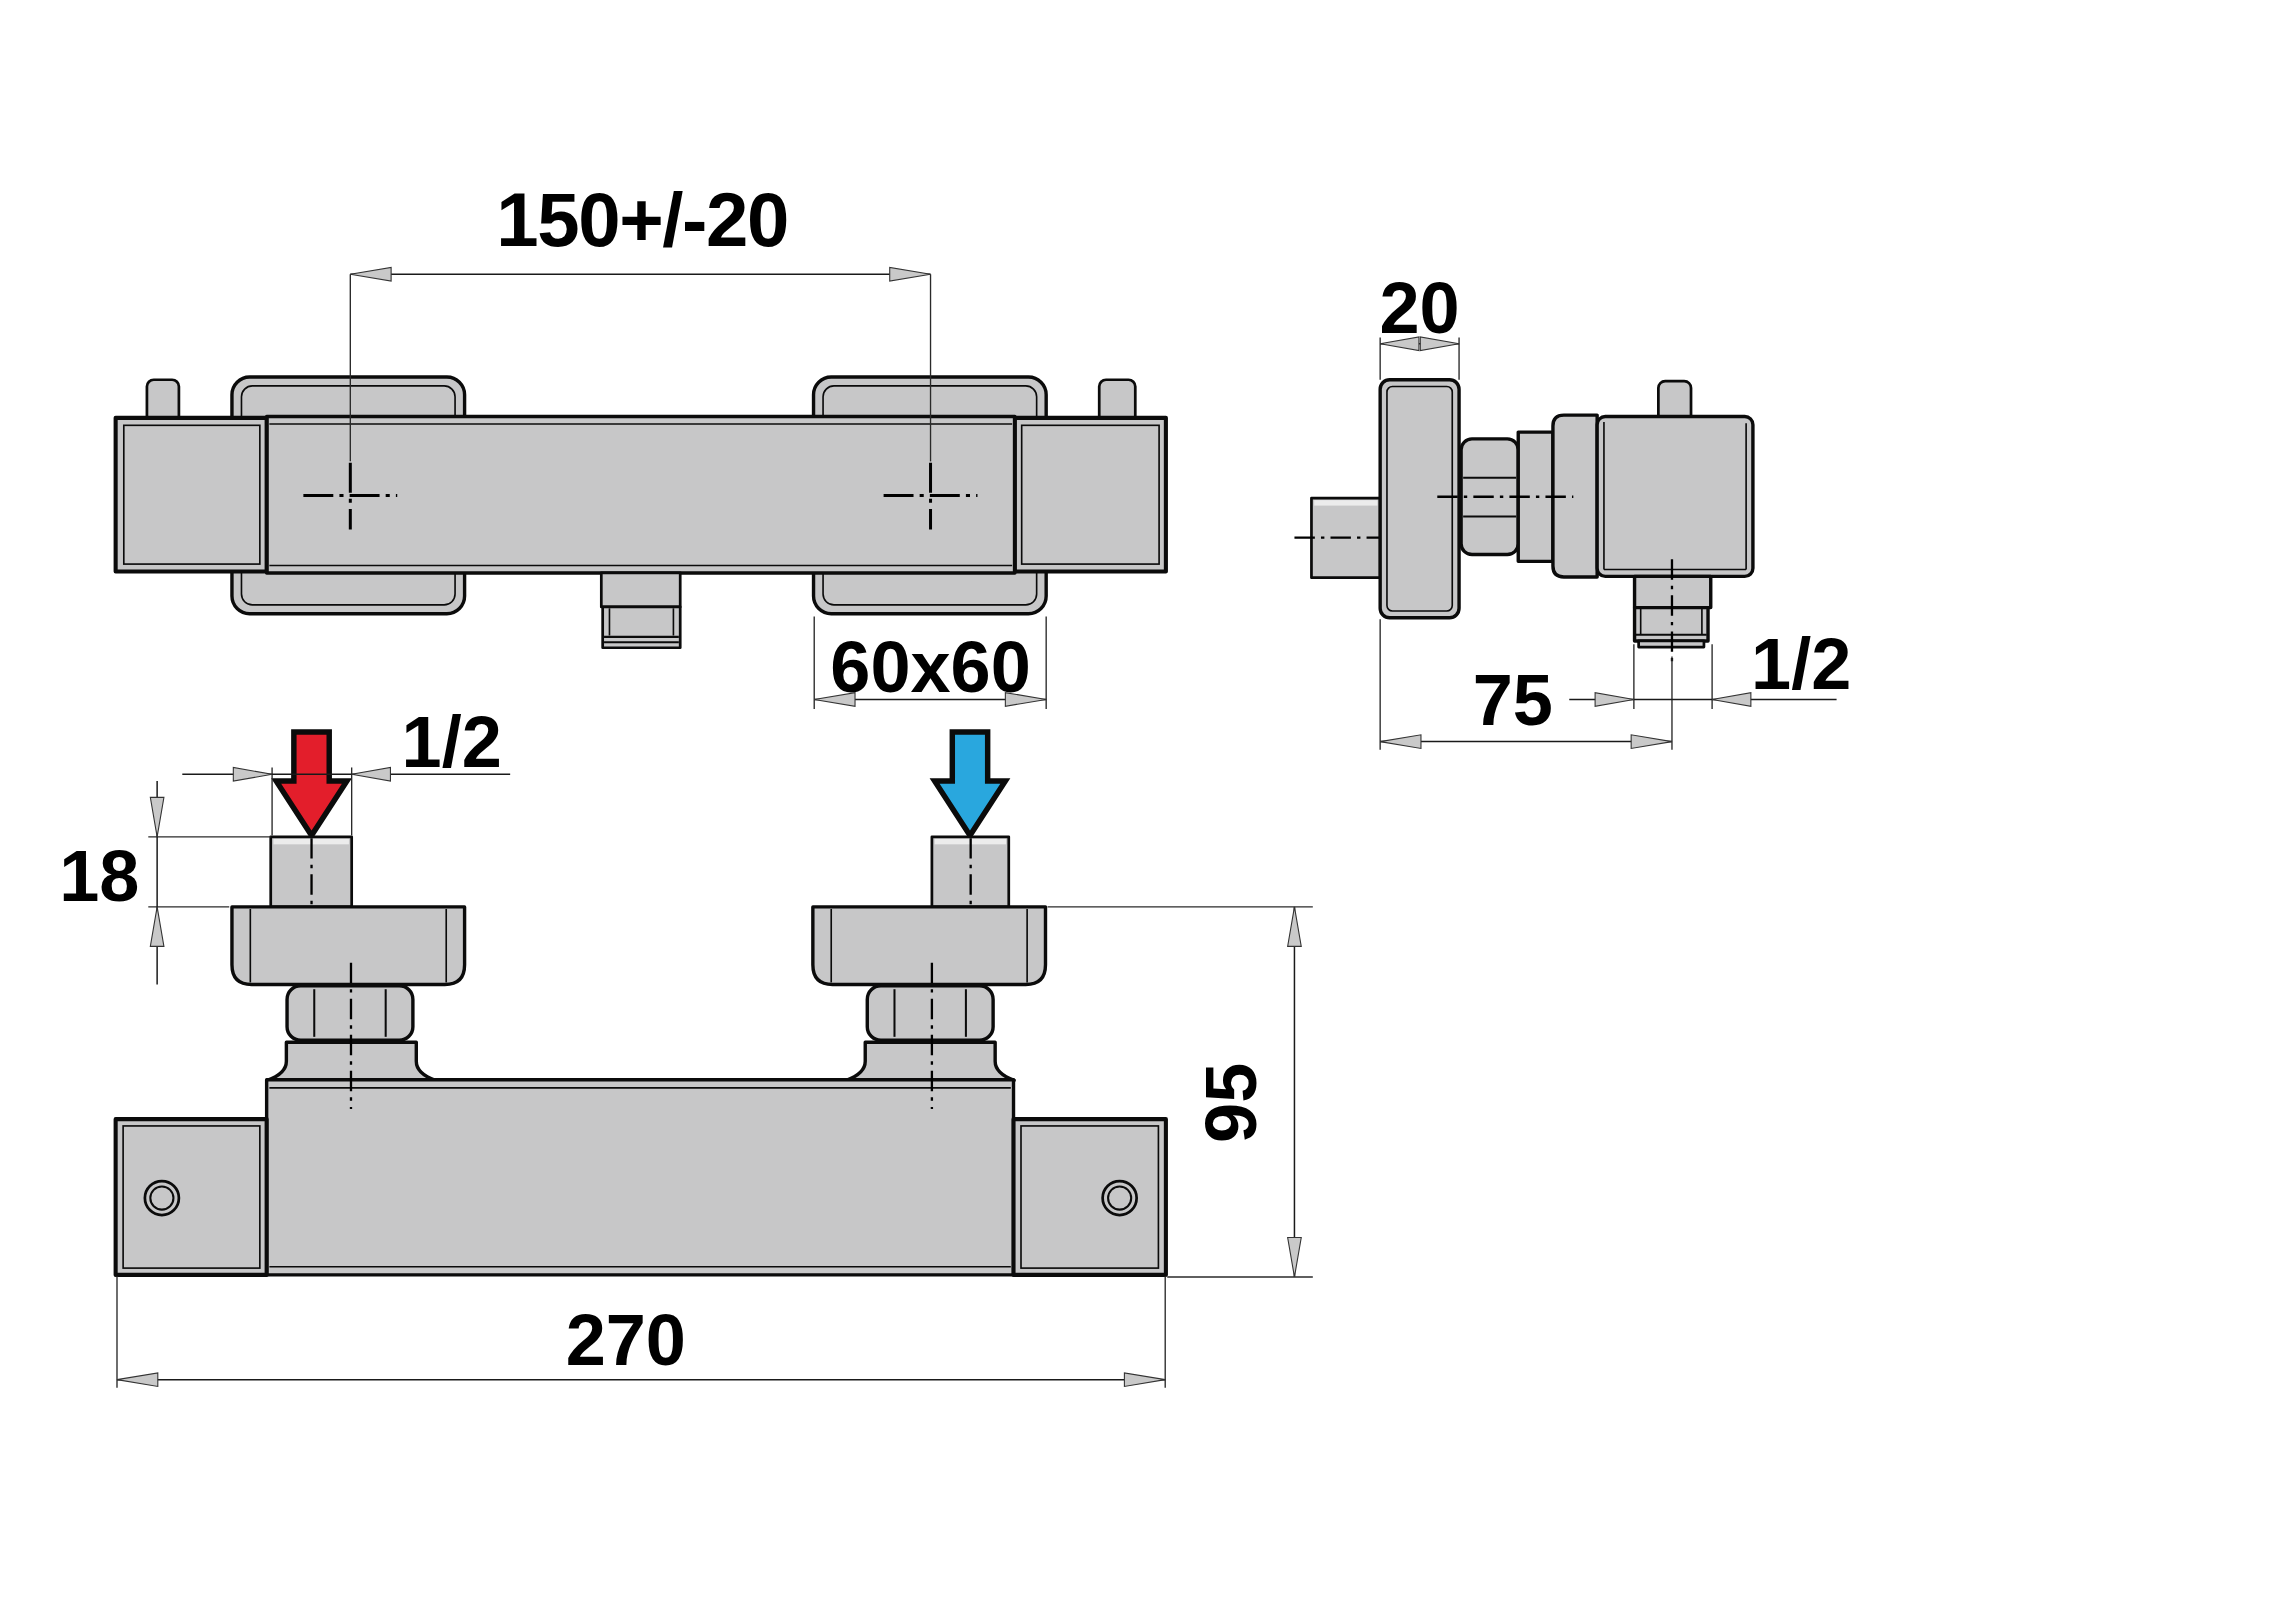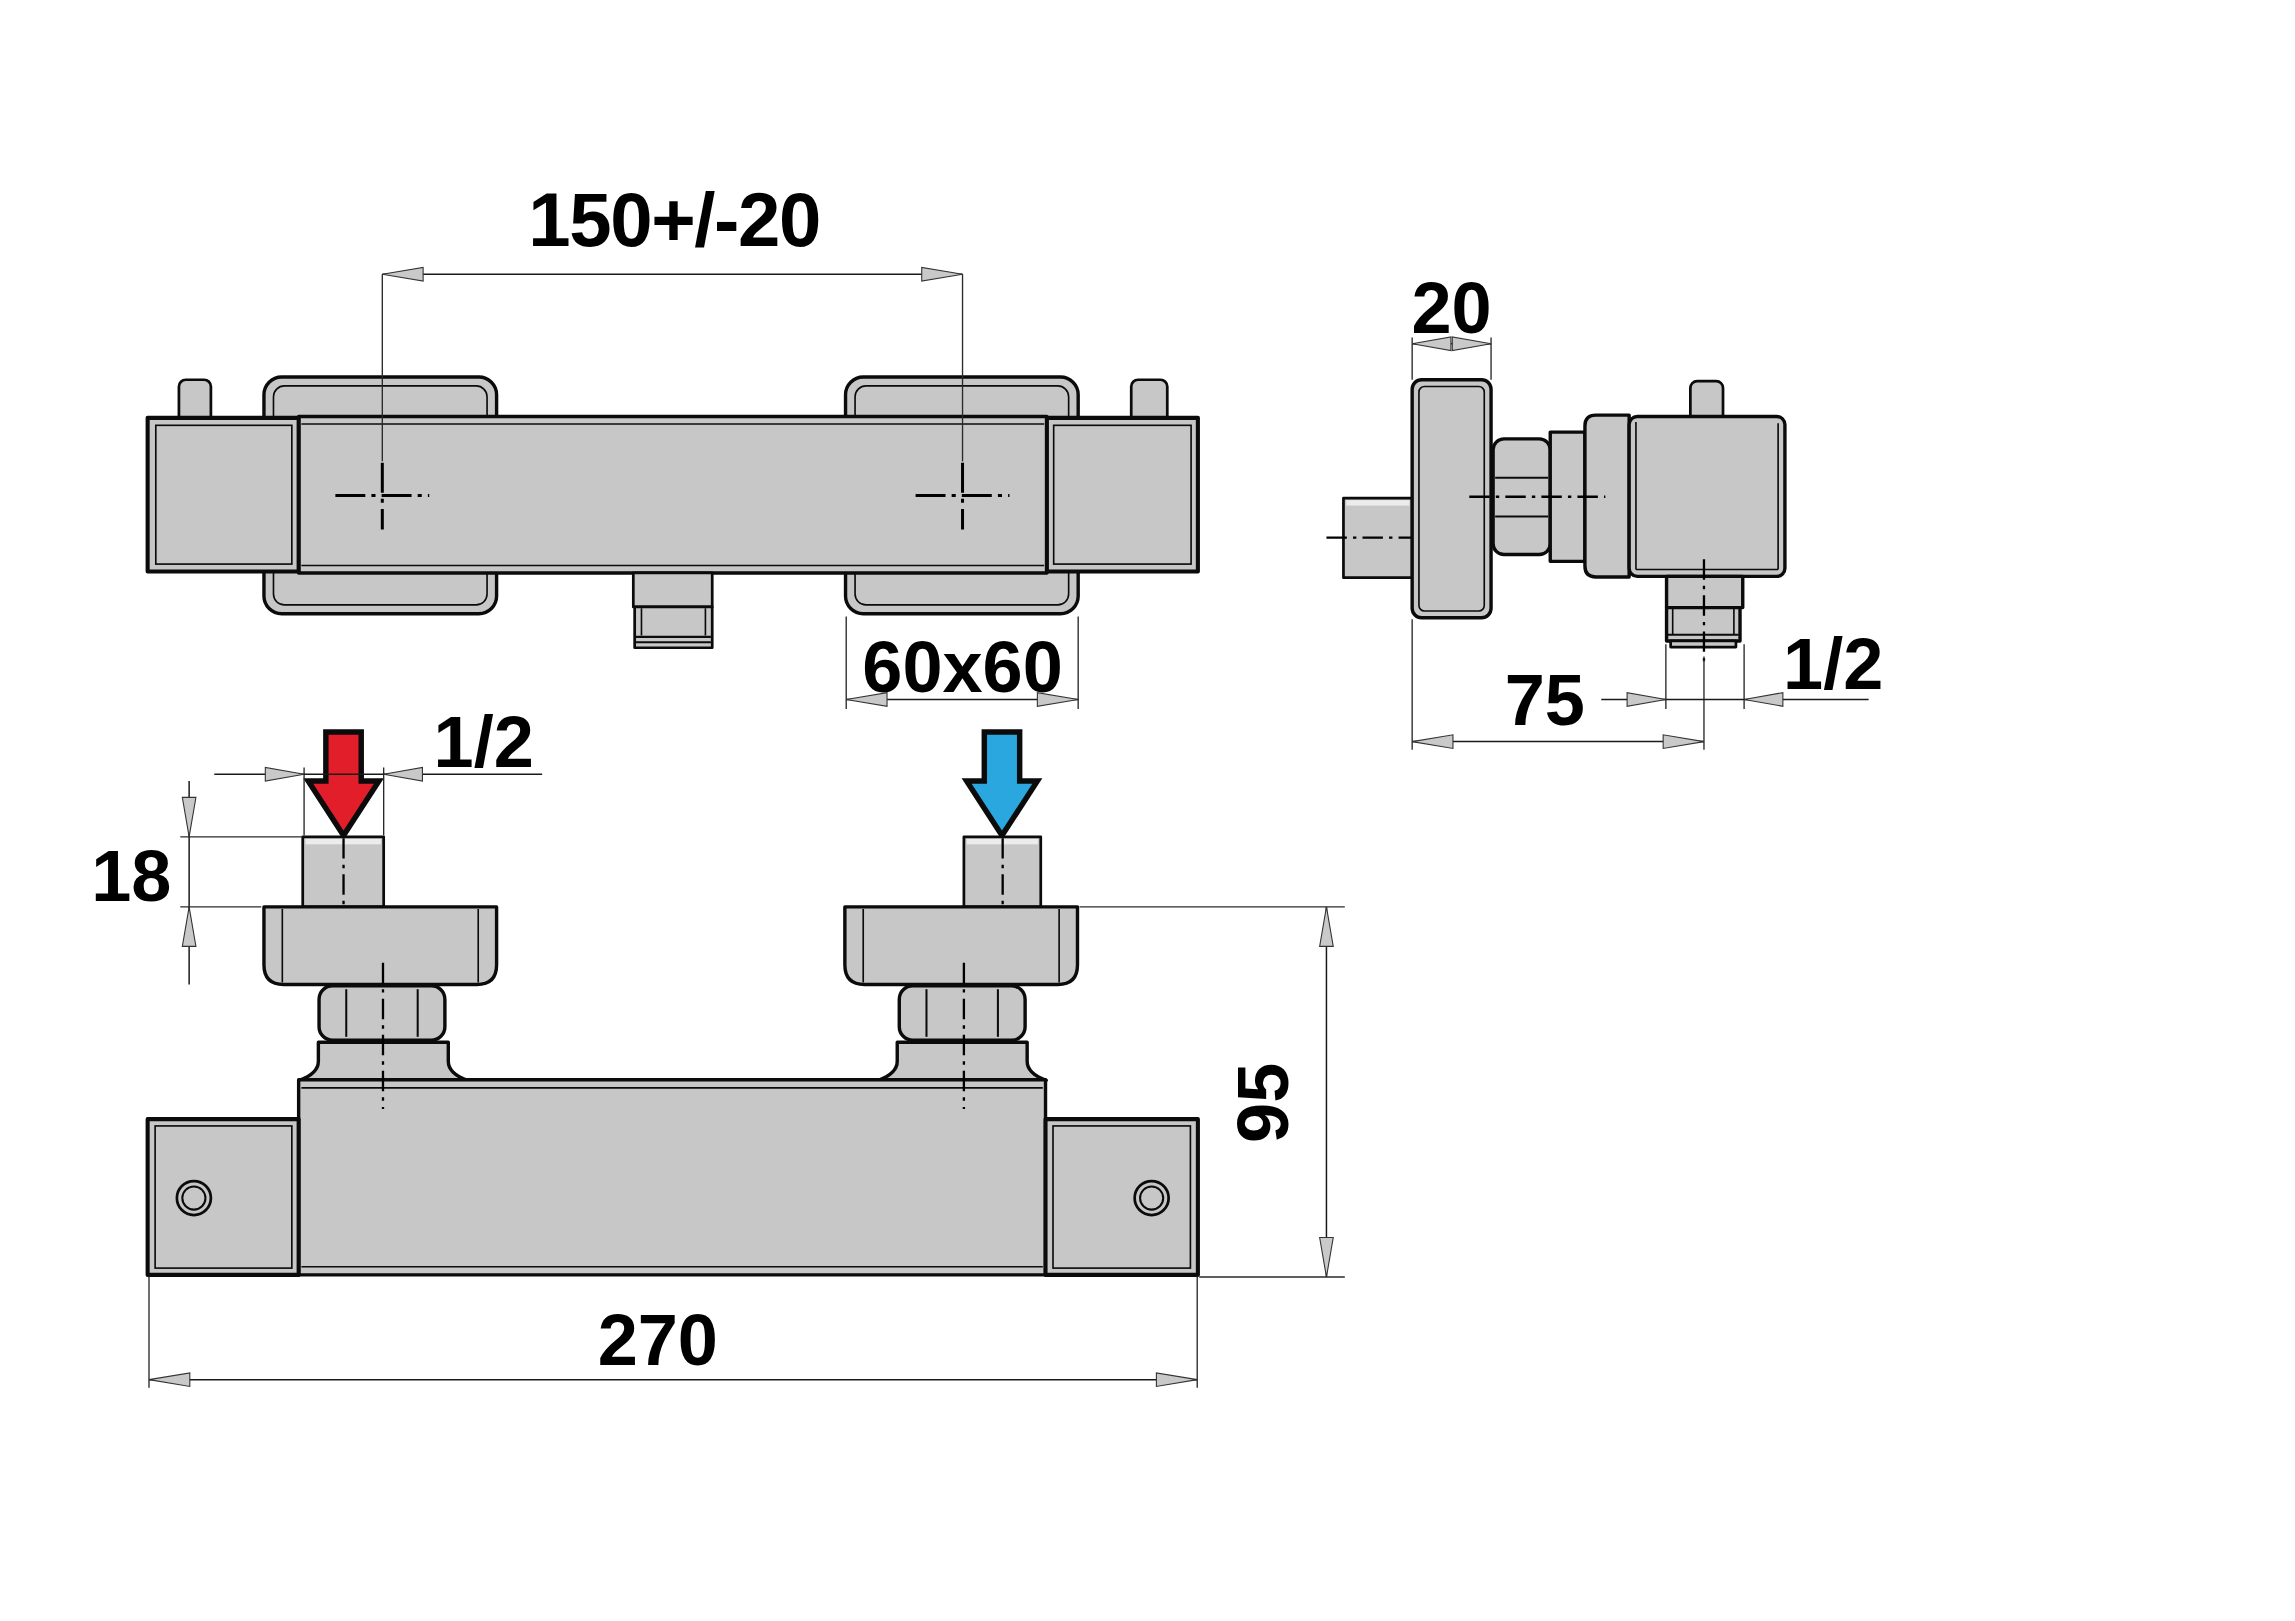--- a/index.html
+++ b/index.html
@@ -1,17 +1,17 @@
 <!DOCTYPE html>
 <html style="--background: #ffffff; --part-fill: #c7c7c8; --part-fill-light: #ececec; --outline: #0b0b0b; --arrow-fill: #c9c9c9; --brass: #fdc420; --hot: #e31e2b; --cold: #29a7de;font-size:13.2px"><head>
 <meta charset="utf-8">
 <style>
   html,body { margin:0; padding:0; background:#ffffff; }
   .stage { width:1891px; height:1622px; position:relative; background:var(--background,#fff);
-           font-family:"Liberation Sans", sans-serif;padding-left:32px; }
+           font-family:"Liberation Sans", sans-serif; }
   svg { display:block; width:100%; height:100%; }
 
   .part      { fill:var(--part-fill,#c7c7c7); stroke:var(--outline,#0b0b0b); stroke-width:5; stroke-linejoin:round; }
   .part-t4   { stroke-width:4; }
   .part-t6   { stroke-width:6; }
   .inner     { fill:none; stroke:var(--outline,#0b0b0b); stroke-width:2.4; }
   .inner3    { fill:none; stroke:var(--outline,#0b0b0b); stroke-width:3; }
   .bevel     { fill:var(--part-fill-light,#ececec); stroke:none; }
 
   .dim       { fill:none; stroke:#1a1a1a; stroke-width:2.2; }

